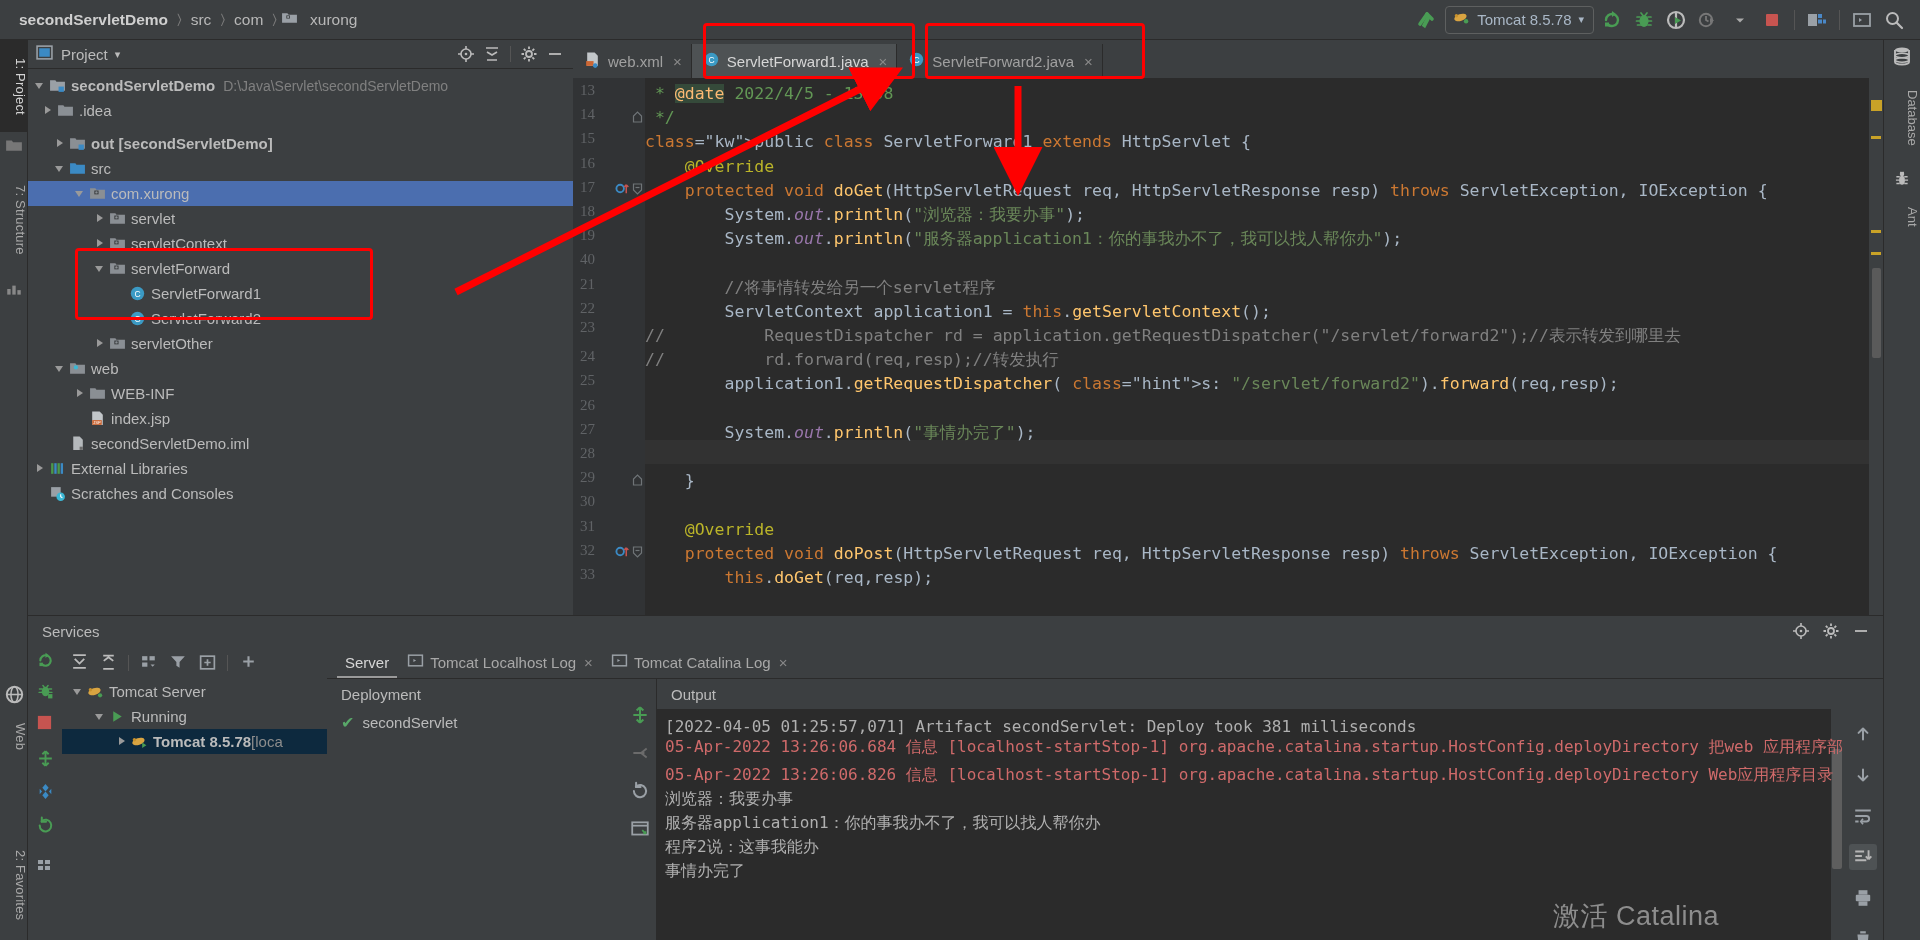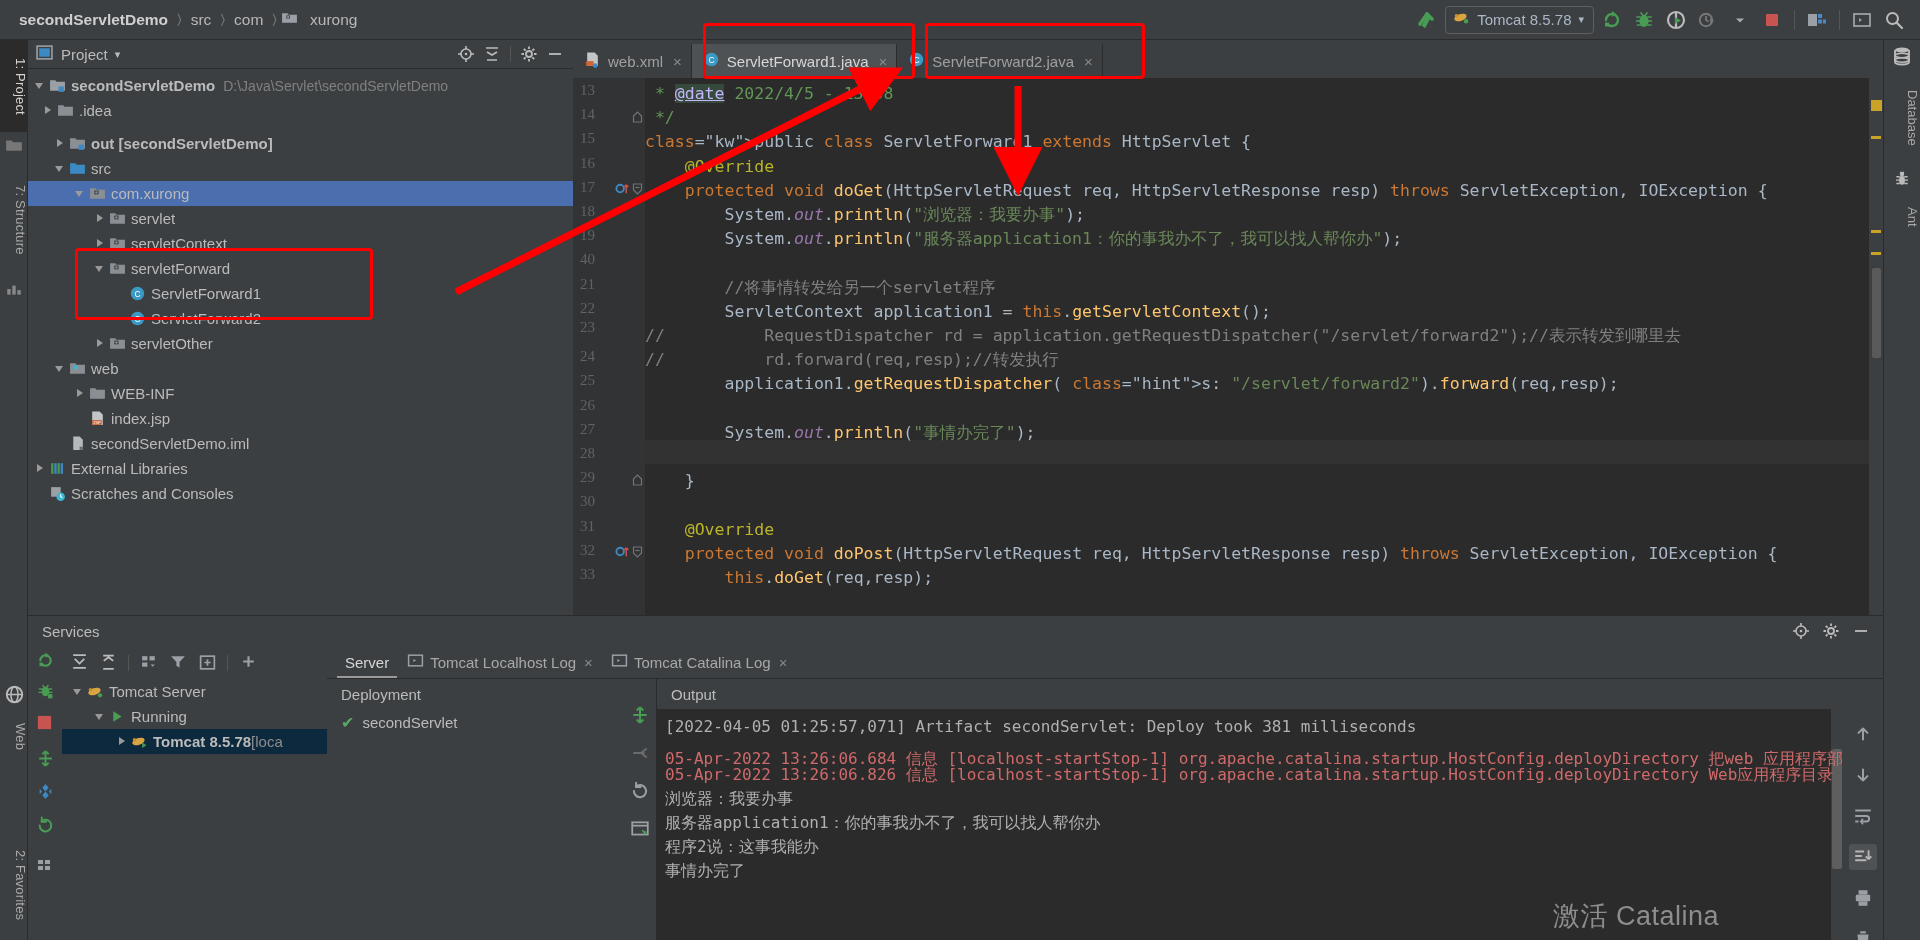--- a/index.html
+++ b/index.html
@@ -110,21 +110,21 @@
   .cur-line { position:absolute; left:72px; right:14px; height:24.2px; background:#323232; }
 
   
   .kw { color: #cc7832; }
   .str { color: #6a8759; }
   .cmt { color: #808080; }
   .annot { color: #bbb529; }
   .fld { color: #9876aa; font-style: italic; }
   .fn { color: #ffc66d; }
   .doc { color: #629755; }
-  .doctag { color: #c4b5fd; text-decoration: underline; background:#354a3a; }
+  .doctag { color: #fdba74; background:#354a3a; }
 
   
   .ed-marker { position: absolute; right: 0; top: 38px; width: 14px; height: 537px; background:#3c3f41; }
   .mk { position:absolute; right:2px; width:10px; height:3px; }
   .ed-scrollthumb { position:absolute; right:2px; width:9px; background:#5a5a5a; border-radius:2px; }
 
   
   .rightstrip {
     position: absolute; right: 0; top: 40px; width: 37px; height: 900px;
     background: #3c3f41; border-left: 1px solid #2b2b2b;
@@ -819,21 +819,21 @@
           </div>
 
           <div class="output-col">
             <div class="output-hdr">Output</div>
             <div style="flex:1;display:flex;">
               <div class="console" id="console">
                 <div class="console-scroll">
                   <div class="console-thumb" style="top:40px;height:120px"></div>
                 </div>
               <div class="coline co-grey" style="top: 6px;">[2022-04-05 01:25:57,071] Artifact secondServlet: Deploy took 381 milliseconds</div>
-                  <div class="coline co-red" style="top: 38px;">05-Apr-2022 13:26:06.684 信息 [localhost-startStop-1] org.apache.catalina.startup.HostConfig.deployDirectory 把web 应用程序部</div>
+                  <div class="coline co-red" style="top: 26px;">05-Apr-2022 13:26:06.684 信息 [localhost-startStop-1] org.apache.catalina.startup.HostConfig.deployDirectory 把web 应用程序部</div>
                   <div class="coline co-red" style="top: 54px;">05-Apr-2022 13:26:06.826 信息 [localhost-startStop-1] org.apache.catalina.startup.HostConfig.deployDirectory Web应用程序目录</div>
                   <div class="coline co-grey" style="top: 78px;">浏览器：我要办事</div>
                   <div class="coline co-grey" style="top: 102px;">服务器application1：你的事我办不了，我可以找人帮你办</div>
                   <div class="coline co-grey" style="top: 126px;">程序2说：这事我能办</div>
                   <div class="coline co-grey" style="top: 150px;">事情办完了</div>
                 </div>
               <div class="con-toolbar">
                 <div class="con-tb-ico">
                   <svg width="20" height="20" viewBox="0 0 18 18">
                       <path d="M9 14V4M9 4l-4 4M9 4l4 4" stroke="#9aa0a6" stroke-width="1.8" fill="none" stroke-linecap="round"></path>

